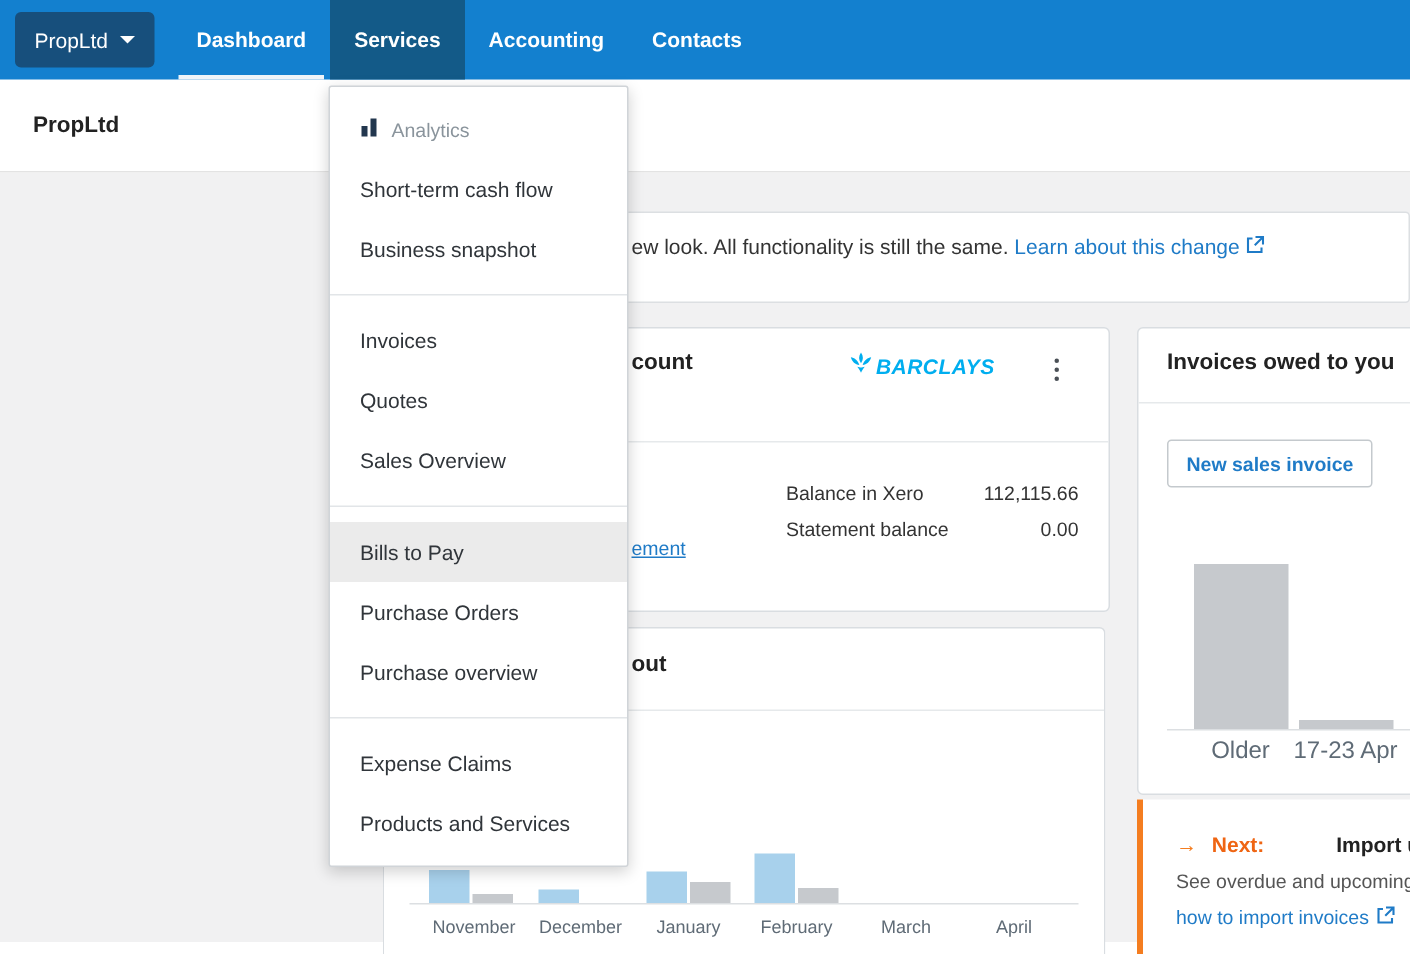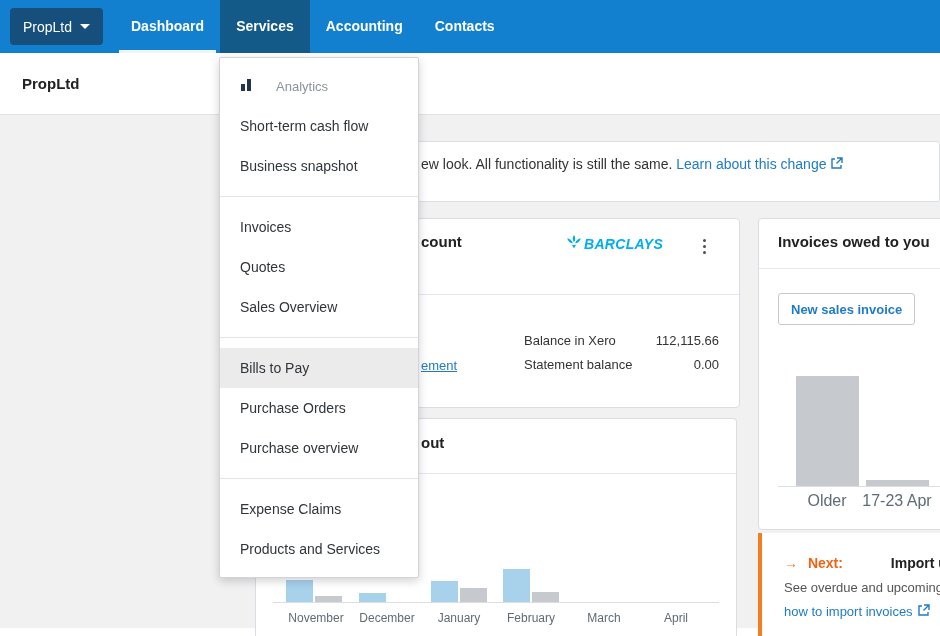--- a/index.html
+++ b/index.html
@@ -35,21 +35,21 @@
   .card-divider { position:absolute; left:0; right:0; height:1px; background:#e6e9eb; }
 
   
   .bank-card { left:255px; top:218px; width:485px; height:190px; }
   .bank-title-frag { position:absolute; left:165px; top:14px; font-size:15px; font-weight:bold; color:#222; }
   .barclays { position:absolute; left:310px; top:15px; display:flex; align-items:center; gap:2px; color:#00aeef;
               font-size:14px; font-weight:bold; font-style:italic; letter-spacing:0.3px; }
   .kebab { position:absolute; left:437px; top:14px; width:22px; height:26px; display:flex; flex-direction:column;
            align-items:center; justify-content:center; gap:3px; cursor:pointer; background:none; border:none; }
   .kebab i { width:3px; height:3px; border-radius:50%; background:#4a5056; }
-  .bal-row { position:absolute; left:268px; right:20px; height:18px; font-size:13px; color:#333;margin-top:12px; }
+  .bal-row { position:absolute; left:268px; right:20px; height:18px; font-size:13px; color:#333; }
   .bal-row .val { position:absolute; right:0; }
   .frag-link { position:absolute; left:165px; top:139px; font-size:13px; text-decoration:underline; }
 
   
   .cash-card { left:255px; top:418px; width:482px; height:222px; border-bottom:none; border-bottom-left-radius:0; border-bottom-right-radius:0; }
   .cash-title-frag { position:absolute; left:165px; top:15px; font-size:15px; font-weight:bold; color:#222; }
   .axis-line { position:absolute; height:1px; background:#dcdfe2; }
   .bar { position:absolute; bottom:0; }
   .bar.blue { background:#a8d1ec; }
   .bar.gray { background:#c6c9cd; }
@@ -73,21 +73,21 @@
   .next-label { color:#ef6513; font-weight:bold; margin-right:8px; }
   .next-title { color:#222; font-weight:bold;padding-left:36px; }
   .next-desc { position:absolute; left:22px; top:47px; font-size:13px; color:#555; white-space:nowrap; }
   .next-link { position:absolute; left:22px; top:71px; font-size:13px; white-space:nowrap; }
 
   
   .dropdown { position:absolute; left:219px; top:57px; width:200px; background:#fff; border:1px solid #d0d4d8;
               border-radius:2px; box-shadow:0 3px 10px rgba(0,0,0,0.18); z-index:60; padding:8px 0; }
   .menu-item { height:40px; line-height:40px; padding-left:20px; font-size:14px; color:#30353a; cursor:pointer; }
   .menu-item.highlighted { background:#ebebeb; }
-  .menu-header { height:40px; display:flex; align-items:center; gap:23px; padding-left:20px; font-size:13px; color:#8a949c; }
+  .menu-header { height:40px; display:flex; align-items:center; gap:8px; padding-left:20px; font-size:13px; color:#8a949c; }
   .menu-divider { height:1px; background:#e2e5e8; margin:10px 0; }
 </style>
 </head>
 <body>
 
 <div class="page-bg"></div>
 
 <div class="notif">
   <div class="notif-line">
     <span>ew look. All functionality is still the same.</span>

